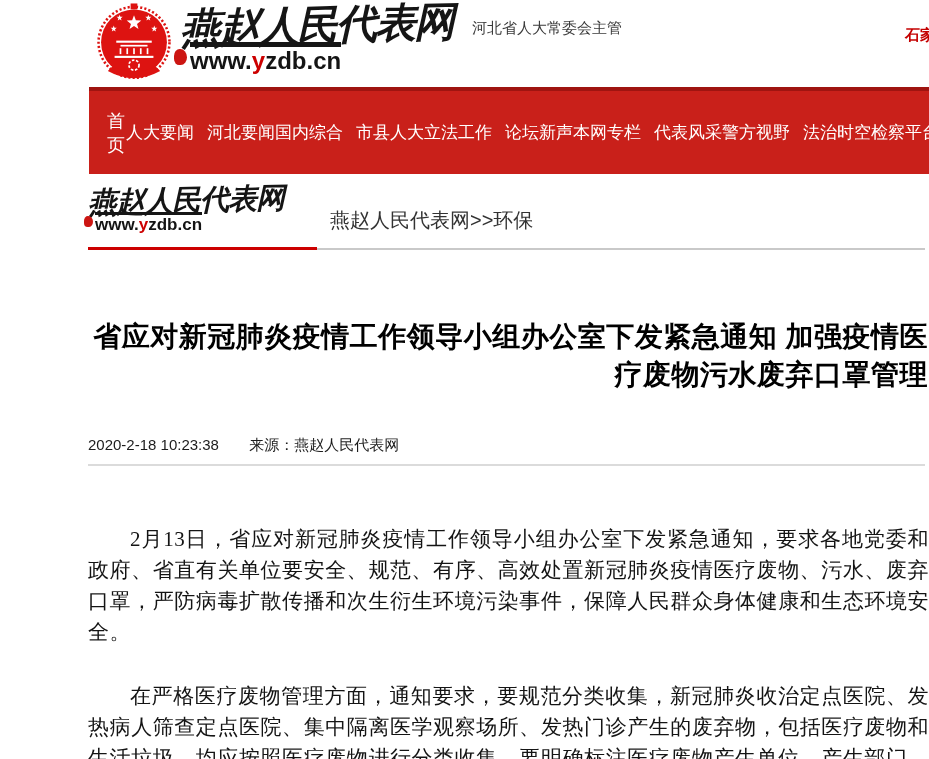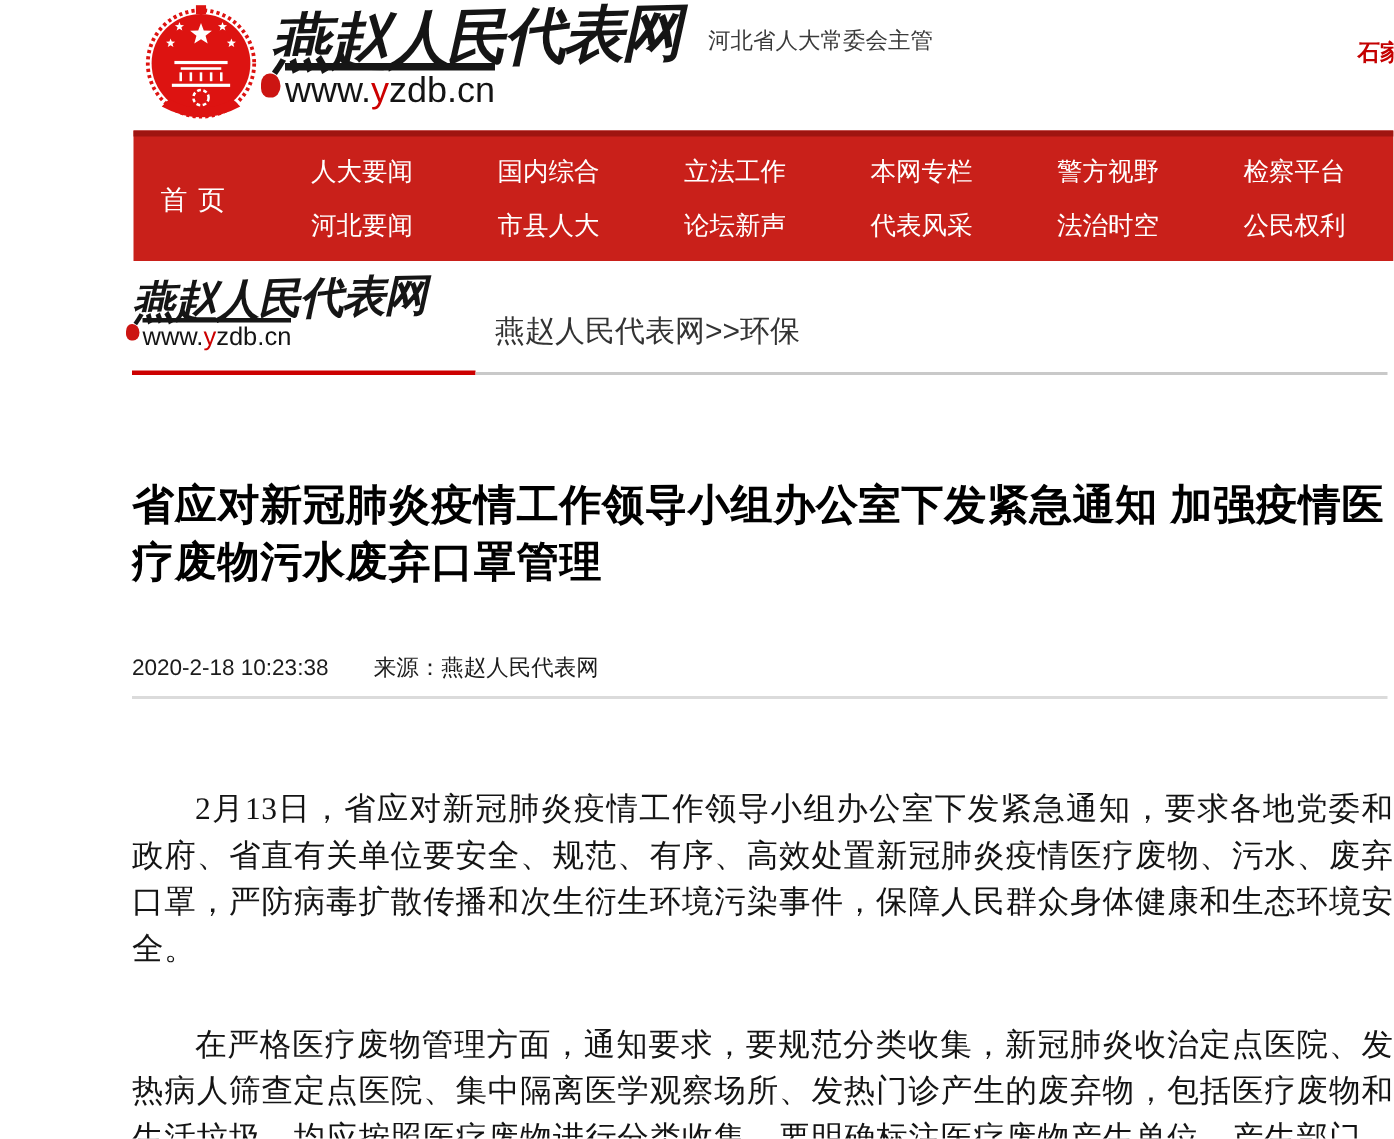--- a/index.html
+++ b/index.html
@@ -11,50 +11,50 @@
   .top-header{position:absolute;left:0;top:0;width:929px;height:87px;background:#fff;}
   .emblem{position:absolute;left:96px;top:3px;width:76px;height:82px;}
   .logo-block{position:absolute;display:flex;flex-direction:column;}
   .logo-main{left:180px;top:5px;}
   .logo-cn{
     font-family:"Liberation Serif","DejaVu Serif",serif;font-weight:900;font-style:italic;
     color:#151515;line-height:1;letter-spacing:-2px;transform:rotate(-1.5deg);white-space:nowrap;
   }
   .logo-main .logo-cn{font-size:41px;}
   .logo-url{
-    position:relative;display:inline-block;font-weight:400;color:#141414;line-height:1.1;
+    position:relative;display:inline-block;font-weight:700;color:#141414;line-height:1.1;
     border-top:5px solid #161616;padding-top:1px;margin-left:10px;align-self:flex-start;white-space:nowrap;
   }
   .logo-main .logo-url{font-size:24px;margin-top:-4px;}
   .logo-url .accent{color:#cc0000;}
   .logo-seal{position:absolute;left:-16px;top:2px;width:13px;height:16px;background:#cc1512;border-radius:50% 60% 55% 45%;}
   .masthead-info{position:absolute;left:472px;top:12px;font-size:15px;color:#3a3a3a;line-height:31px;white-space:nowrap;}
   .clipped-link{position:absolute;left:905px;top:26px;font-size:15px;font-weight:700;color:#c40000;white-space:nowrap;}
   
   .nav{
     position:absolute;left:89px;top:87px;width:840px;height:87px;box-sizing:border-box;
     background:#c9201a;border-top:4px solid #9f1410;
     display:flex;align-items:center;justify-content:space-between;
     padding:0 32px 0 18px;color:#fff;
   }
   .nav-home{font-size:18px;letter-spacing:1px;cursor:pointer;}
-  .nav-col{display:flex;flex-direction:column;gap:13px;text-align:center;font-size:17px;}
+  .nav-col{display:flex;flex-direction:row;gap:13px;text-align:center;font-size:17px;}
   .nav-col span{cursor:pointer;white-space:nowrap;}
   
   .logo-sub{left:88px;top:186px;}
   .logo-sub .logo-cn{font-size:29px;letter-spacing:-1px;}
   .logo-sub .logo-url{font-size:17px;border-top-width:3px;margin-top:-3px;margin-left:7px;}
   .logo-sub .logo-seal{left:-11px;top:1px;width:9px;height:11px;}
   .breadcrumb{position:absolute;left:330px;top:207px;font-size:20px;color:#333;white-space:nowrap;}
   .rule{position:absolute;left:88px;top:247px;width:837px;display:flex;align-items:flex-start;}
   .rule-red{width:229px;height:3px;background:#cc0000;}
   .rule-gray{flex:1;height:2px;background:#c9c9c9;margin-top:1px;}
   
   .article-title{
-    position:absolute;left:88px;top:299px;width:840px;text-align:left;
+    position:absolute;left:88px;top:299px;width:840px;text-align:right;
     font-size:28px;font-weight:700;line-height:38px;color:#000;letter-spacing:0.5px;
   }
   .article-meta{position:absolute;left:88px;top:436px;font-size:15px;color:#1c1c1c;white-space:nowrap;}
   .article-meta .source{margin-left:26px;}
   .meta-divider{position:absolute;left:88px;top:464px;width:837px;height:2px;background:#dbdbdb;}
   .article-body{
     position:absolute;left:88px;top:524px;width:841px;
     font-family:"Liberation Serif","DejaVu Serif",serif;
     font-size:21px;line-height:31px;color:#141414;letter-spacing:0.4px;text-align:justify;
   }

